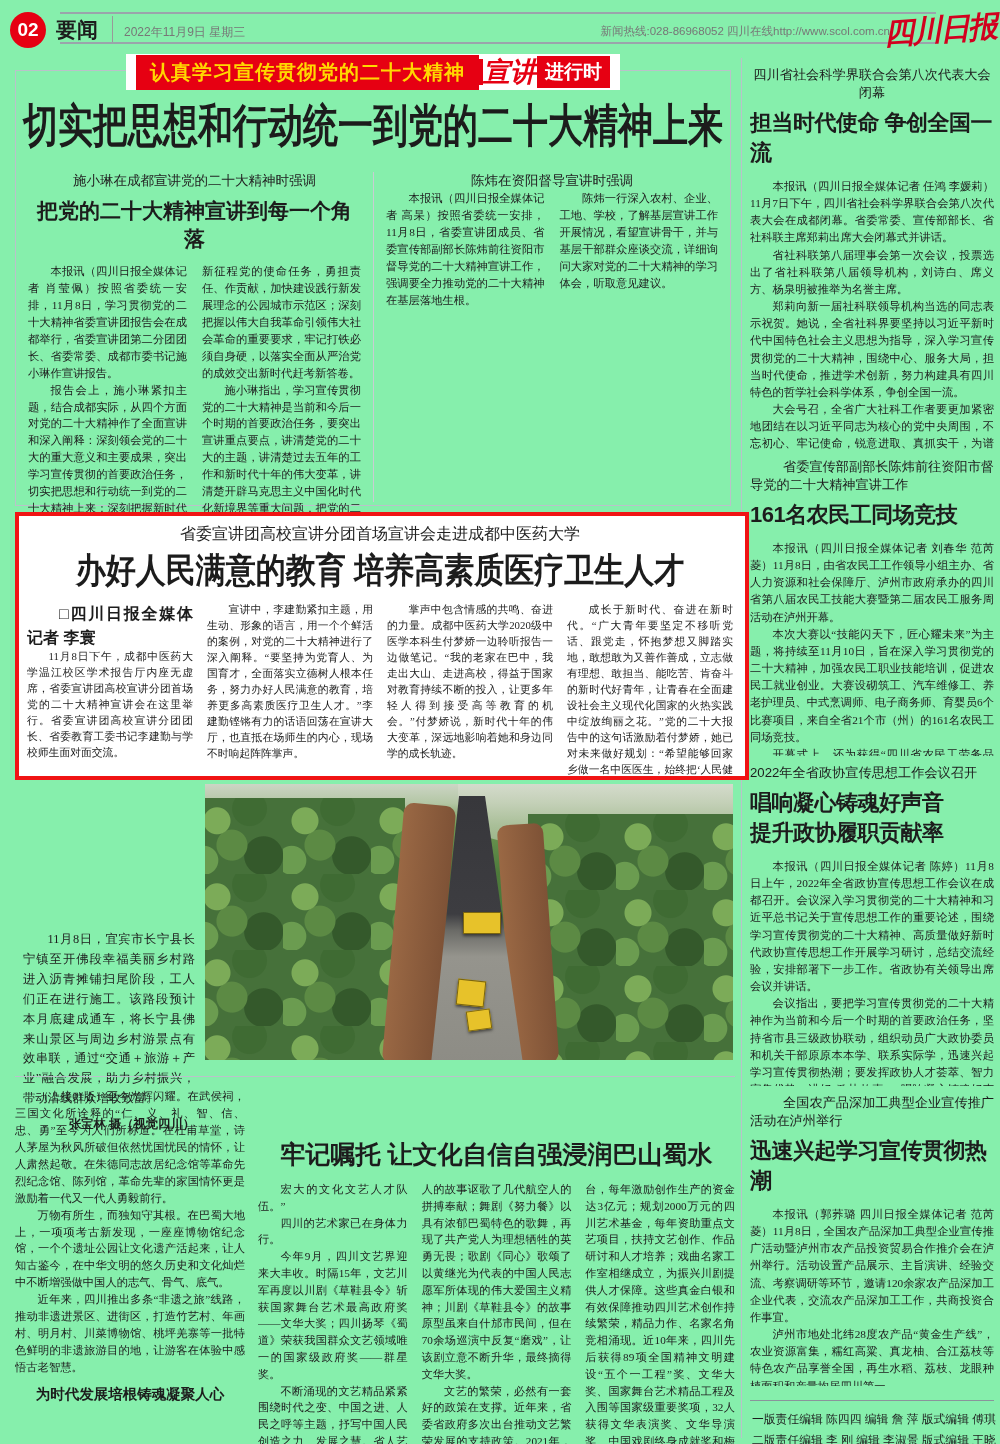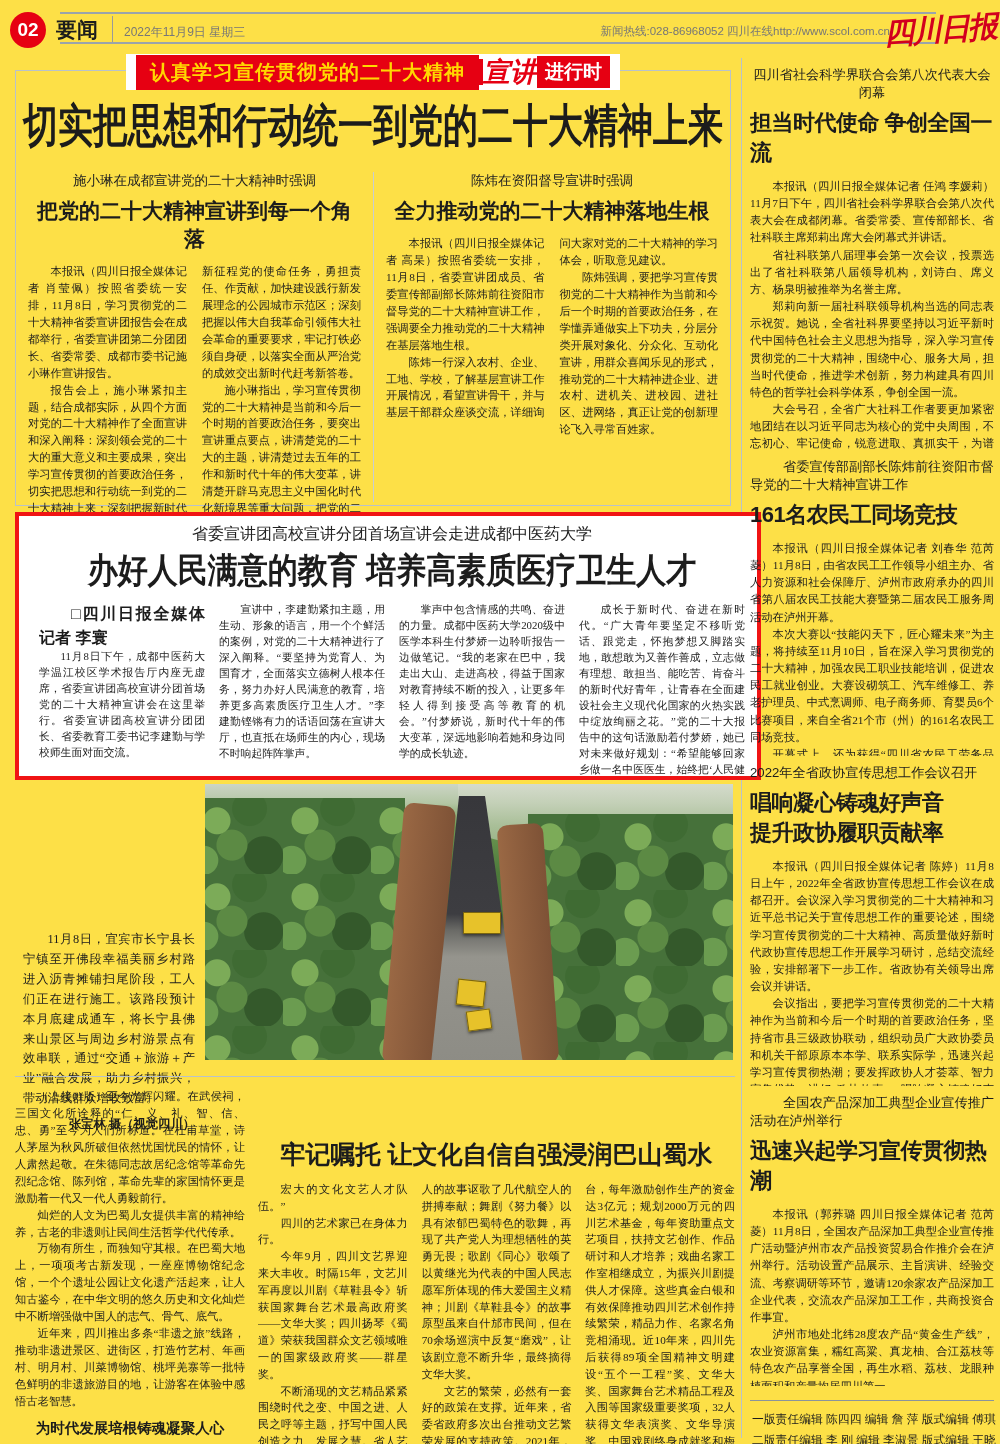--- a/index.html
+++ b/index.html
@@ -1,16 +1,16 @@
 <!DOCTYPE html>
 <html><head>
 <meta charset="utf-8">
 <style>
   html,body{margin:0;padding:0;background:#e9e9e9;}
-  .page{position:relative;width:1000px;height:1444px;background:#fde047;margin:0 auto;
+  .page{position:relative;width:1000px;height:1444px;background:#86efac;margin:0 auto;
         font-family:"Liberation Serif",serif;color:#1c1c1c;overflow:hidden;}
 
   
   .hdr-line{position:absolute;height:2px;background:#9aa4ab;}
   .hdr{position:absolute;left:0;top:0;width:100%;height:54px;}
   .pagenum{position:absolute;left:10px;top:12px;width:36px;height:36px;border-radius:50%;
            background:#e60012;color:#fff;font-weight:bold;font-size:19px;line-height:36px;
            text-align:center;font-family:"Liberation Sans",sans-serif;}
   .section{position:absolute;left:56px;top:16px;font-size:21px;font-weight:bold;
            font-family:"Liberation Sans",sans-serif;}
@@ -47,21 +47,21 @@
   .kicker{text-align:center;font-size:13.5px;color:#222;
           font-family:"Liberation Sans",sans-serif;}
   .lead-head{text-align:center;font-size:21px;font-weight:900;margin:7px 0 10px;
              font-family:"Liberation Sans",sans-serif;}
   .body2{column-count:2;column-gap:15px;font-size:11.3px;line-height:1.5;
          text-align:justify;height:256px;overflow:hidden;}
   .body2 p,.body4 p,.body1 p{margin:0;text-indent:2em;}
 
   
   .redbox{position:absolute;left:15px;top:512px;width:706px;height:252px;
-          border:4px solid #f01414;padding:8px 12px 0 20px;box-sizing:content-box;
+          border:4px solid #f01414;padding:8px 12px 0 8px;box-sizing:content-box;
           background:#fff;}
   .red-kicker{text-align:center;font-size:16px;color:#222;
               font-family:"Liberation Sans",sans-serif;}
   .red-head{text-align:center;margin:6px 0 10px;}
   .red-head span{display:inline-block;font-size:30px;font-weight:900;
                  transform:scaleY(1.15);font-family:"Liberation Sans",sans-serif;}
   .byline{font-weight:bold;font-size:16px;margin:0 0 8px 0;text-indent:0;
           font-family:"Liberation Sans",sans-serif;}
   .body4{column-count:4;column-gap:14px;font-size:10.8px;line-height:1.48;
          text-align:justify;height:178px;overflow:hidden;}
@@ -164,25 +164,23 @@
         <div class="kicker">施小琳在成都宣讲党的二十大精神时强调</div>
         <div class="lead-head">把党的二十大精神宣讲到每一个角落</div>
         <div class="body2">
           <p>本报讯（四川日报全媒体记者 肖莹佩）按照省委统一安排，11月8日，学习贯彻党的二十大精神省委宣讲团报告会在成都举行，省委宣讲团第二分团团长、省委常委、成都市委书记施小琳作宣讲报告。</p>
           <p>报告会上，施小琳紧扣主题，结合成都实际，从四个方面对党的二十大精神作了全面宣讲和深入阐释：深刻领会党的二十大的重大意义和主要成果，突出学习宣传贯彻的首要政治任务，切实把思想和行动统一到党的二十大精神上来；深刻把握新时代新征程党的使命任务，勇担责任、作贡献，加快建设践行新发展理念的公园城市示范区；深刻把握以伟大自我革命引领伟大社会革命的重要要求，牢记打铁必须自身硬，以落实全面从严治党的成效交出新时代赶考新答卷。</p>
           <p>施小琳指出，学习宣传贯彻党的二十大精神是当前和今后一个时期的首要政治任务，要突出宣讲重点要点，讲清楚党的二十大的主题，讲清楚过去五年的工作和新时代十年的伟大变革，讲清楚开辟马克思主义中国化时代化新境界等重大问题，把党的二十大精神宣讲到每一个角落，推动党的二十大精神深入人心。</p>
         </div>
       </div>
       <div class="lead-col">
         <div class="kicker">陈炜在资阳督导宣讲时强调</div>
-        <div class="lead-head">全力推动党的二十大精神落地生根</div>
         <div class="body2">
           <p>本报讯（四川日报全媒体记者 高杲）按照省委统一安排，11月8日，省委宣讲团成员、省委宣传部副部长陈炜前往资阳市督导党的二十大精神宣讲工作，强调要全力推动党的二十大精神在基层落地生根。</p>
           <p>陈炜一行深入农村、企业、工地、学校，了解基层宣讲工作开展情况，看望宣讲骨干，并与基层干部群众座谈交流，详细询问大家对党的二十大精神的学习体会，听取意见建议。</p>
-          <p>陈炜强调，要把学习宣传贯彻党的二十大精神作为当前和今后一个时期的首要政治任务，在学懂弄通做实上下功夫，分层分类开展对象化、分众化、互动化宣讲，用群众喜闻乐见的形式，推动党的二十大精神进企业、进农村、进机关、进校园、进社区、进网络，真正让党的创新理论飞入寻常百姓家。</p>
         </div>
       </div>
     </div>
   </div>
 
   <div class="redbox">
     <div class="red-kicker">省委宣讲团高校宣讲分团首场宣讲会走进成都中医药大学</div>
     <div class="red-head">
       <span>办好人民满意的教育 培养高素质医疗卫生人才</span>
     </div>
@@ -211,21 +209,20 @@
       <div class="machine m1"></div>
       <div class="machine m2"></div>
       <div class="machine m3"></div>
     </div>
   </div>
 
   <div class="hairline"></div>
 
   <div class="botleft">
     <p>（上接01版）至今光辉闪耀。在武侯祠，三国文化所诠释的“仁、义、礼、智、信、忠、勇”至今为人们所称道。在杜甫草堂，诗人茅屋为秋风所破但依然忧国忧民的情怀，让人肃然起敬。在朱德同志故居纪念馆等革命先烈纪念馆、陈列馆，革命先辈的家国情怀更是激励着一代又一代人勇毅前行。</p>
-    <p>灿烂的人文为巴蜀儿女提供丰富的精神给养，古老的非遗则让民间生活哲学代代传承。</p>
     <p>万物有所生，而独知守其根。在巴蜀大地上，一项项考古新发现，一座座博物馆纪念馆，一个个遗址公园让文化遗产活起来，让人知古鉴今，在中华文明的悠久历史和文化灿烂中不断增强做中国人的志气、骨气、底气。</p>
     <p>近年来，四川推出多条“非遗之旅”线路，推动非遗进景区、进街区，打造竹艺村、年画村、明月村、川菜博物馆、桃坪羌寨等一批特色鲜明的非遗旅游目的地，让游客在体验中感悟古老智慧。</p>
     <div class="subhead">为时代发展培根铸魂凝聚人心</div>
 
   </div>
 
   <div class="culture">
     <div class="culture-head">牢记嘱托 让文化自信自强浸润巴山蜀水</div>
     <div class="body3">
       <p>宏大的文化文艺人才队伍。”</p>

